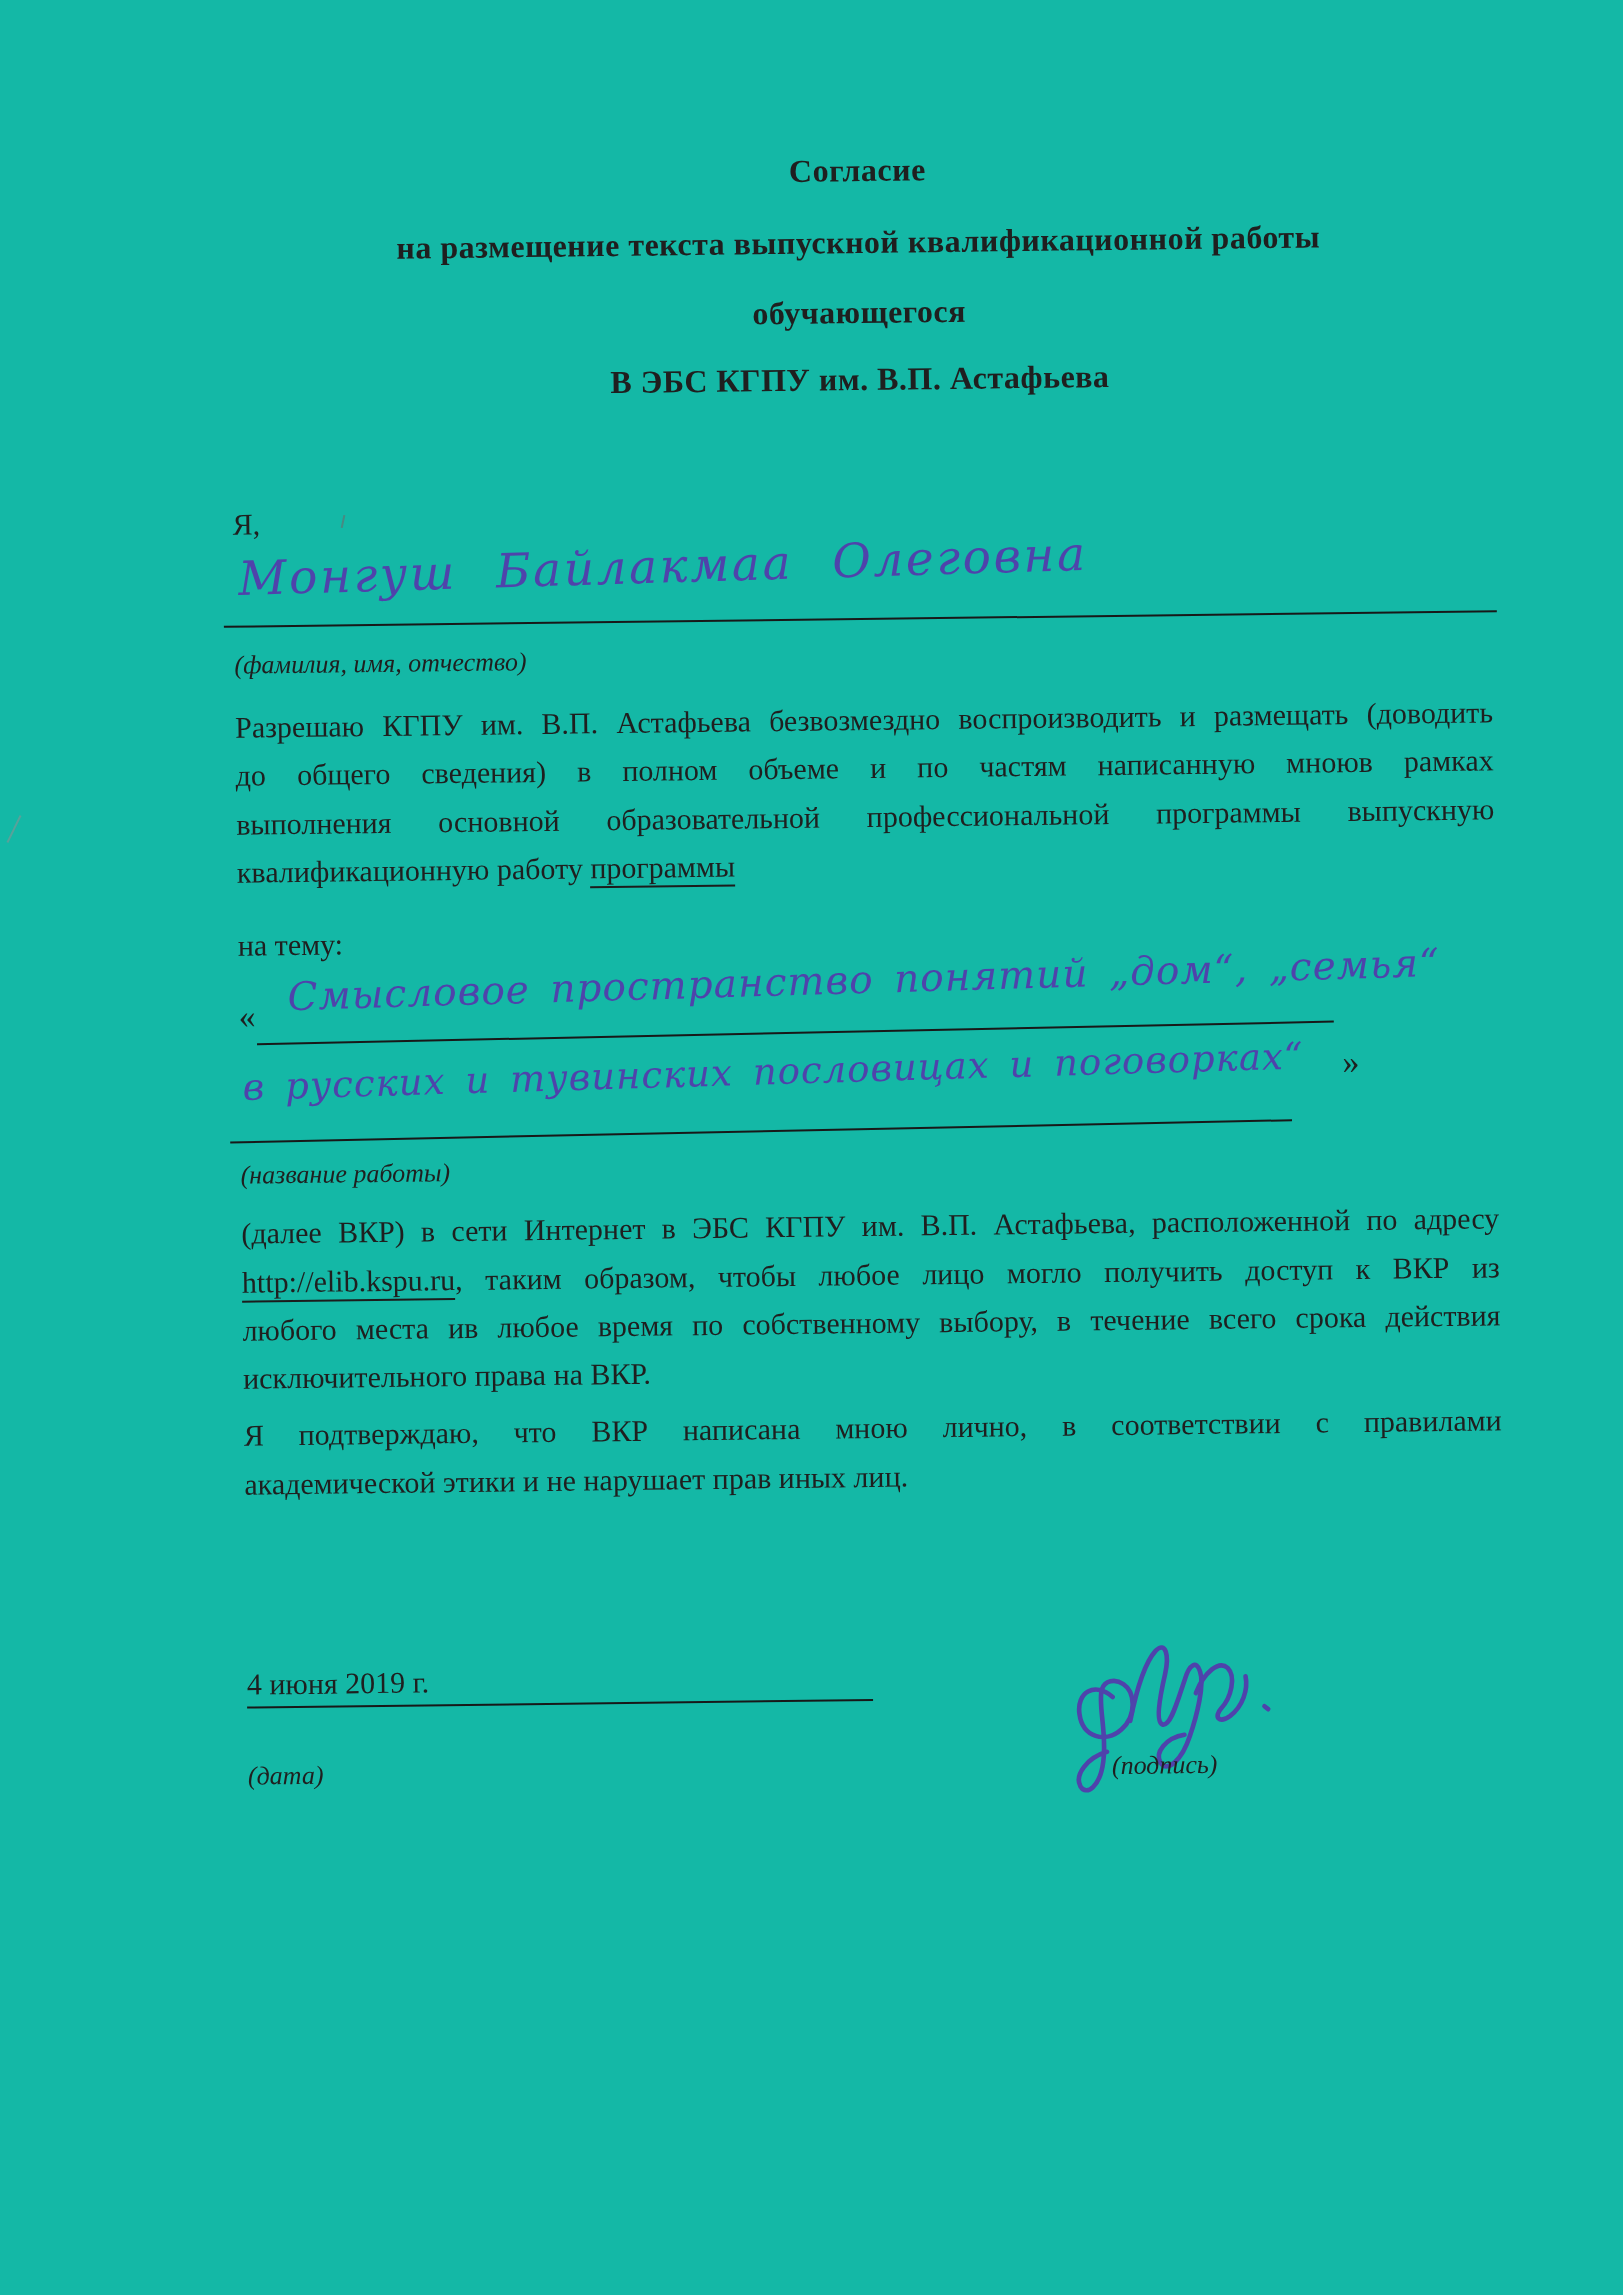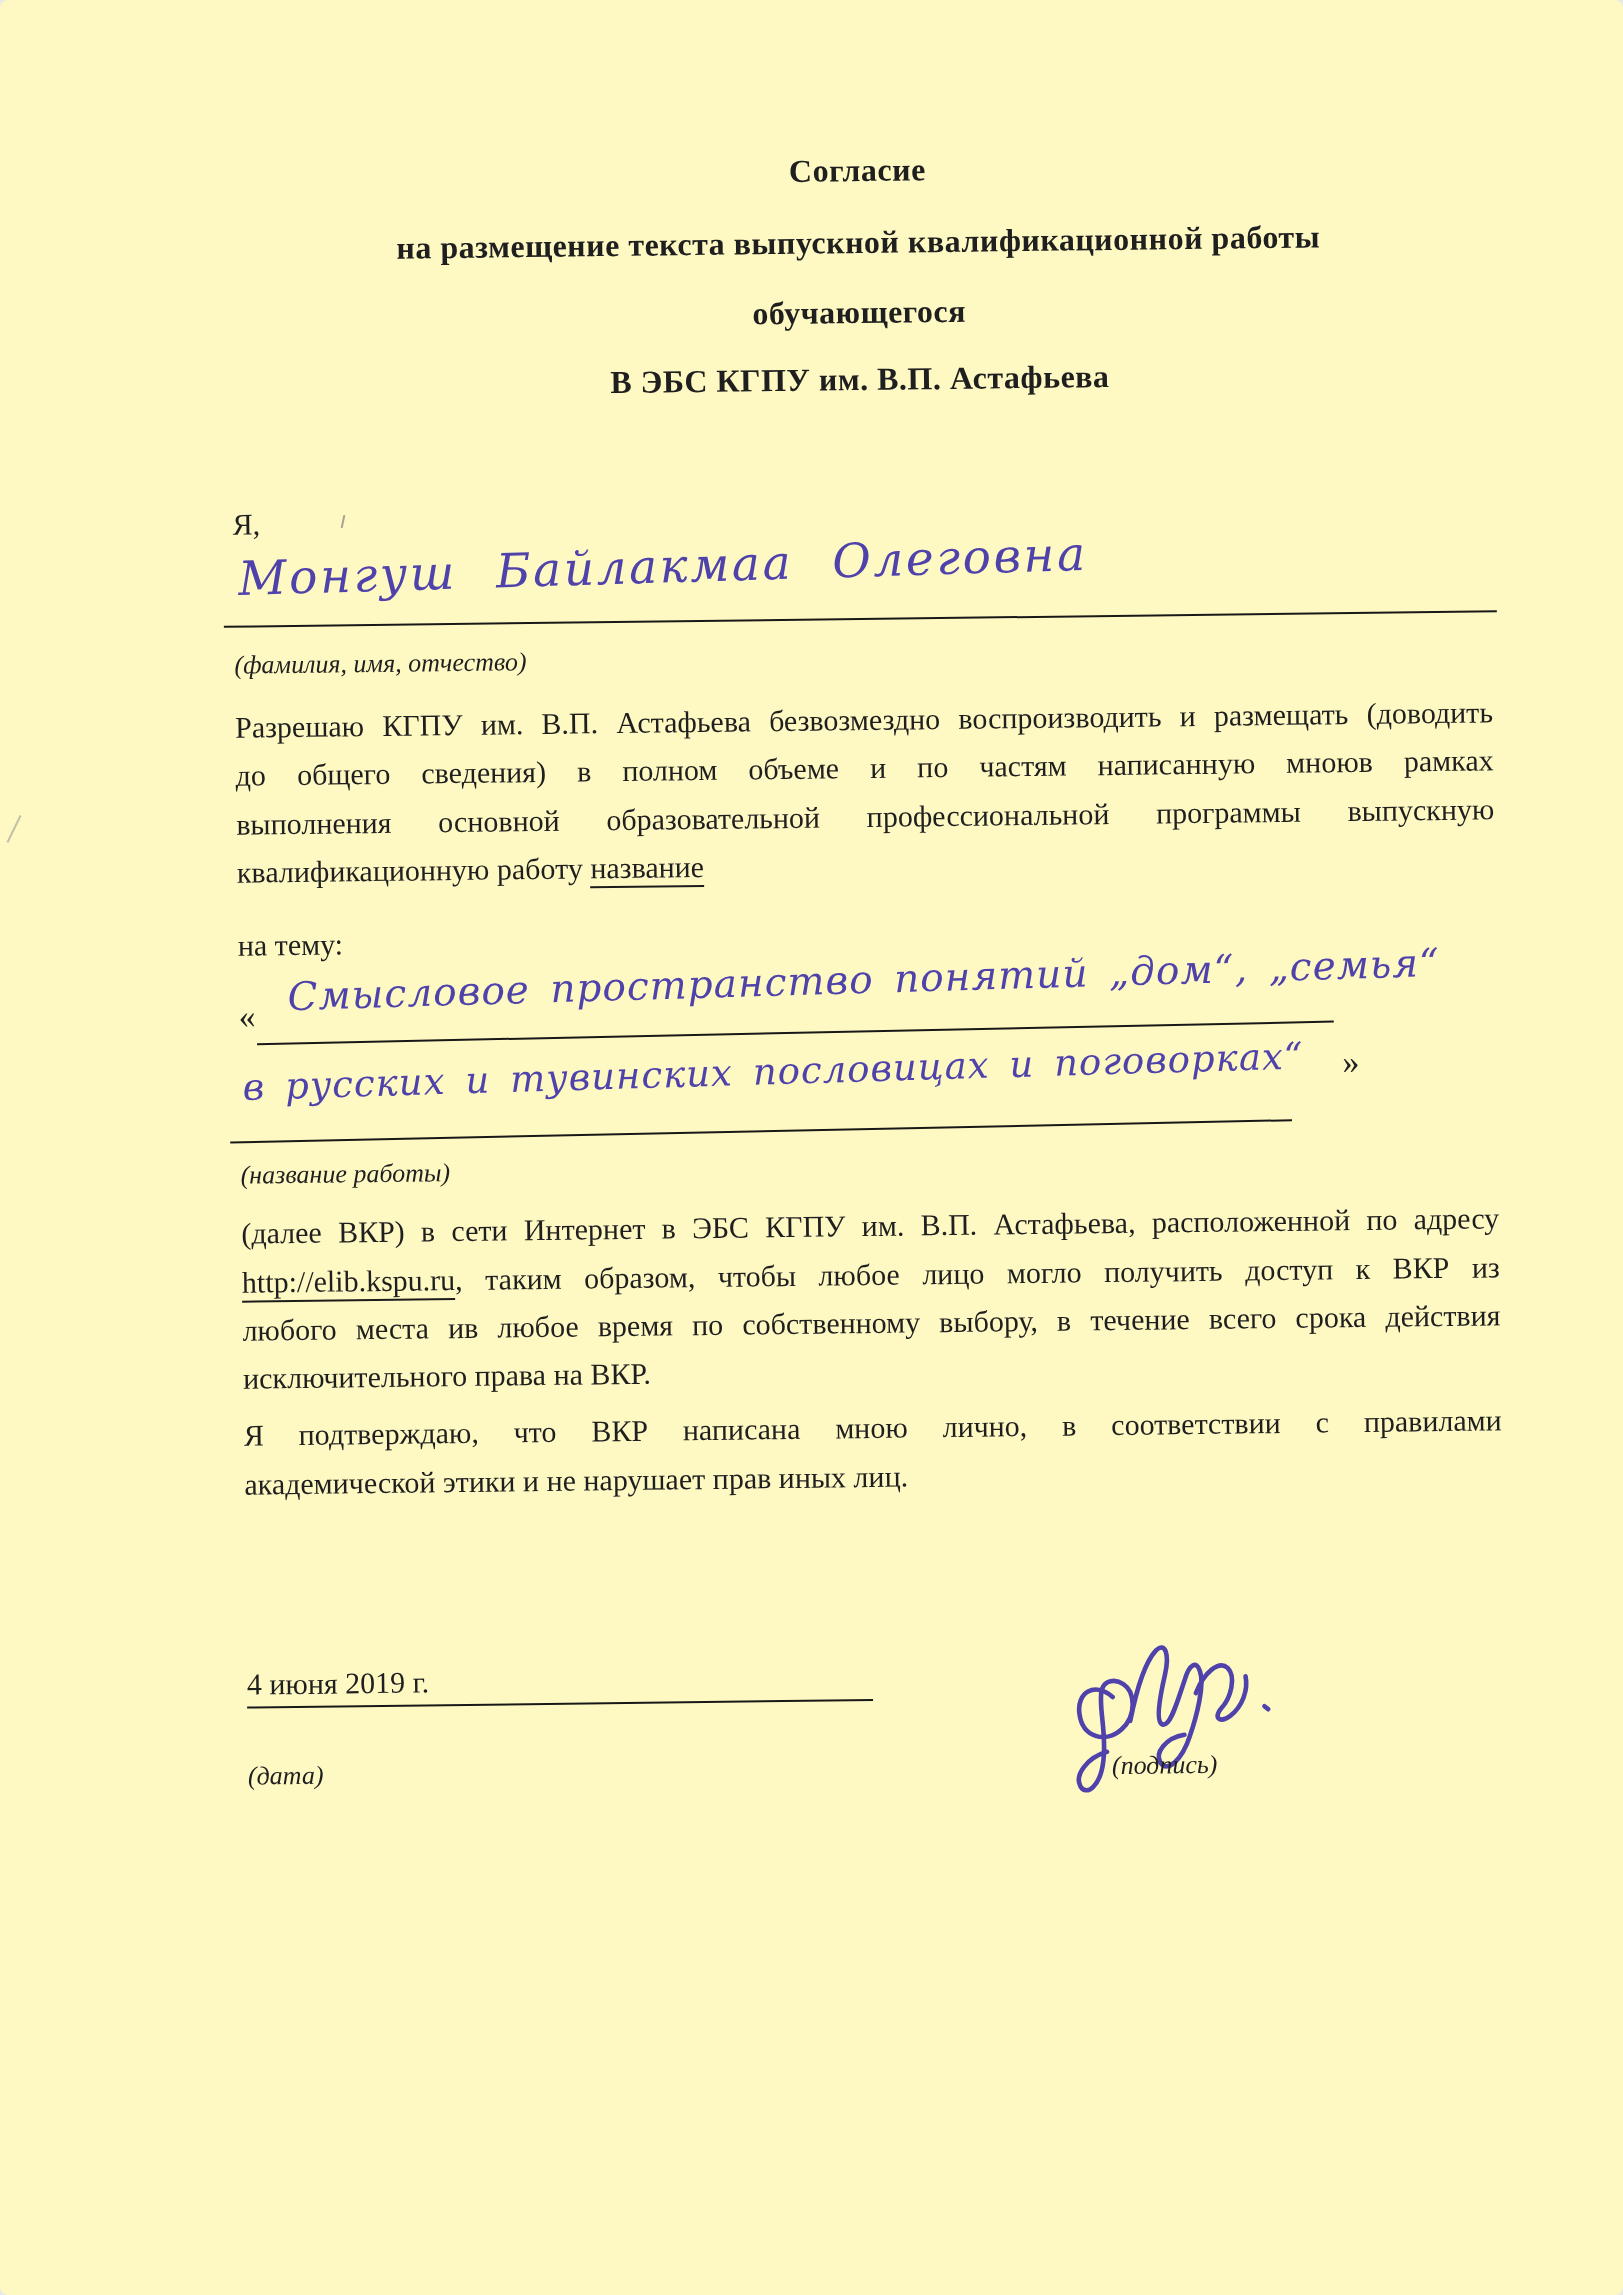--- a/index.html
+++ b/index.html
@@ -1,23 +1,22 @@
 <!DOCTYPE html>
 <html style="--ink: #4f43ab; --print: #1f1f1f;font-size:8.2px"><head>
 <meta charset="utf-8">
 <style>
   html,body{margin:0;padding:0;background:#e8e8e8;}
   .page{
     position:relative;
     width:1623px;height:2295px;
-    background:#fef9c3;
+    background:#14b8a6;
     overflow:hidden;
     font-family:"Liberation Serif", serif;
     color:#1f1f1f;
-    border-radius:8px;
   }
   .content{
     position:absolute;left:237px;top:0;width:1258px;height:2295px;
     transform:rotate(-0.7deg);
     transform-origin:629px 876px;
   }
   .abs{position:absolute;left:0;width:100%;}
   .title{
     text-align:center;font-weight:bold;font-size:32px;line-height:1;
     letter-spacing:0.5px;white-space:nowrap;
@@ -74,21 +73,21 @@
     <div class="abs title" style="top:363px">В ЭБС КГПУ им. В.П. Астафьева</div>
 
     <div class="abs body-line" style="top:502px">Я,</div>
     <div class="hw hw-name" style="left:5.2px;top:540px">Монгуш Байлакмаа Олеговна</div>
     <div class="rule" style="left:-10.3px;top:618px;width:1273px"></div>
     <div class="abs caption" style="top:645px">(фамилия, имя, отчество)</div>
 
     <div class="abs body-line just" style="top:705px">Разрешаю КГПУ им. В.П. Астафьева безвозмездно воспроизводить и размещать (доводить</div>
     <div class="abs body-line just" style="top:753px">до общего сведения) в полном объеме и по частям написанную мноюв рамках</div>
     <div class="abs body-line just" style="top:802px">выполнения основной образовательной профессиональной программы выпускную</div>
-    <div class="abs body-line" style="top:850px"><span>квалификационную работу</span>&nbsp;<span class="u-word">название</span></div>
+    <div class="abs body-line" style="top:850px"><span>квалификационную работу</span>&nbsp;<span class="u-word">программы</span></div>
 
     <div class="abs body-line" style="top:923px">на тему:</div>
     <div class="quote-mark" style="left:0;top:992px">«</div>
     <div class="hw hw-topic1" style="left:49px;top:960px">Смысловое пространство понятий „дом“, „семья“</div>
     <div class="rule" style="left:18px;top:1031px;width:1077px;transform:rotate(-0.5deg)"></div>
     <div class="hw hw-topic2" style="left:2.6px;top:1052px">в русских и тувинских пословицах и поговорках“</div>
     <div class="rule" style="left:-10.3px;top:1129px;width:1062px;transform:rotate(-0.5deg)"></div>
     <div class="quote-mark" style="left:1103px;top:1051px">»</div>
     <div class="abs caption" style="top:1155px">(название работы)</div>
 

